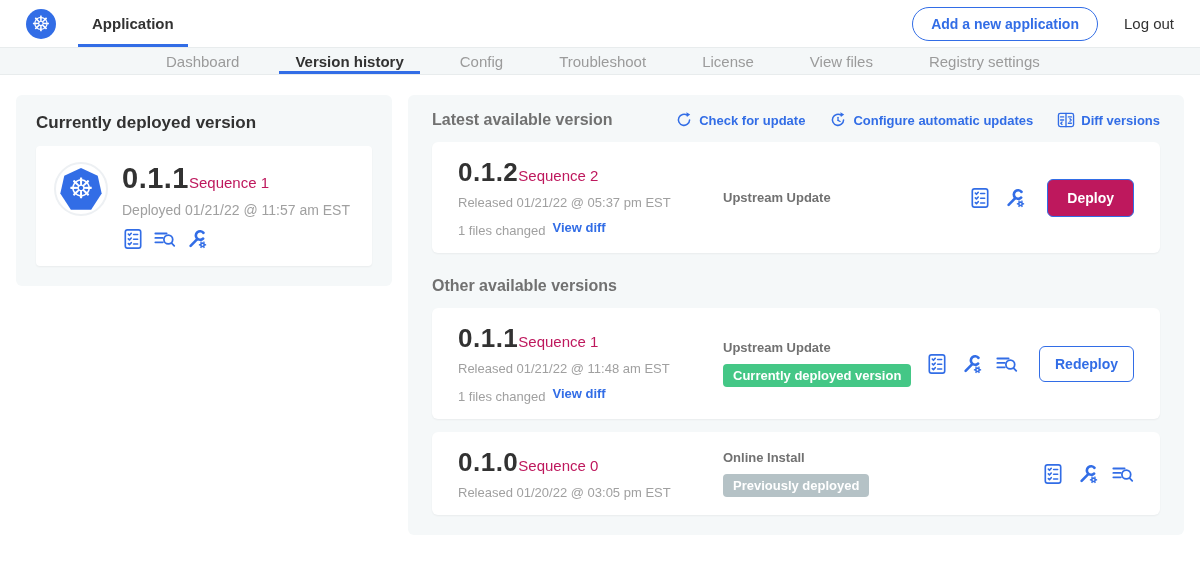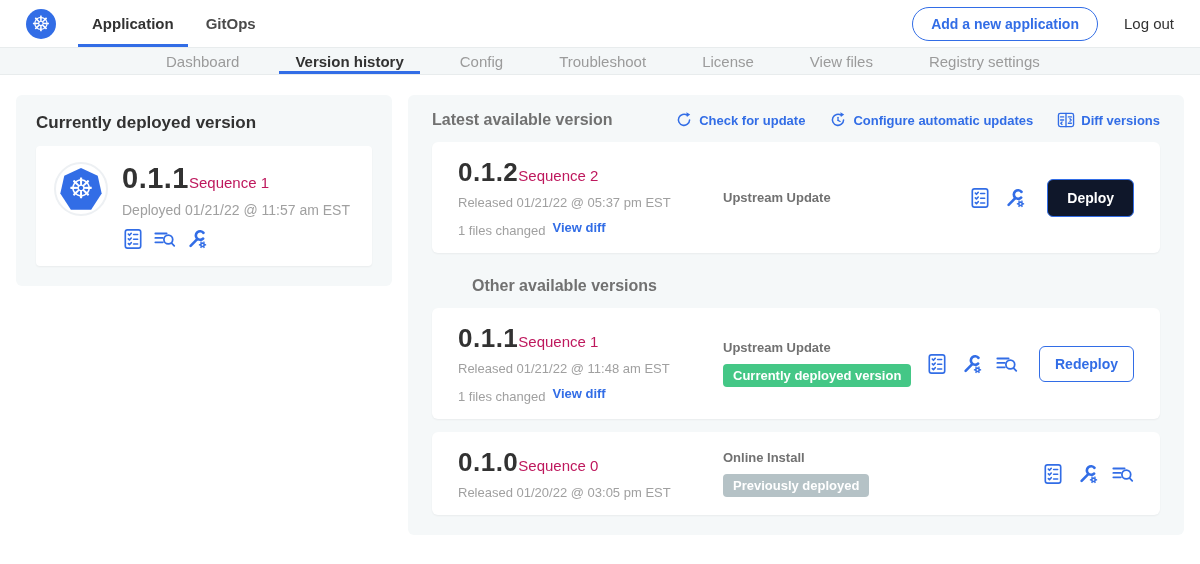--- a/index.html
+++ b/index.html
@@ -49,38 +49,38 @@
   .ic { width:22px; height:22px; color:#326de6; display:block; cursor:pointer; }
 
   
   .versions-panel { flex:1; padding:16px 24px 20px 24px; }
   .panel-header { display:flex; align-items:center; justify-content:space-between; }
   .panel-header h3, .other-header { font-size:16px; font-weight:600; color:#717171; }
   .panel-actions { display:flex; align-items:center; gap:24px; }
   .action-link { display:flex; align-items:center; gap:6px; color:#326de6; font-size:13px;
     font-weight:700; cursor:pointer; }
   .action-link .ic { width:18px; height:18px; }
-  .other-header { margin-top:24px;margin-left:40px; }
+  .other-header { margin-top:24px; }
 
   .version-row { background:#fff; border-radius:6px; box-shadow:0 1px 2px rgba(0,0,0,.05);
     margin-top:13px; padding:15px 26px; display:flex; align-items:center; }
   .version-col { width:265px; flex:0 0 auto; }
   .version-col .muted { margin-top:7px; }
   .files-line { margin-top:6px; font-size:13px; display:flex; gap:7px; align-items:center; }
   .view-diff { color:#326de6; font-weight:700; font-size:13px; cursor:pointer; text-decoration:none; }
   .source-col { flex:1; }
   .source { font-size:13px; font-weight:600; color:#717171; }
   .badge { display:inline-block; margin-top:9px; padding:4px 10px; border-radius:4px;
     color:#fff; font-size:13px; font-weight:700; }
   .badge.green { background:#44c786; }
   .badge.gray { background:#b5c2c6; }
   .actions-col { display:flex; align-items:center; gap:13px; }
   .btn { font-family:"Liberation Sans", sans-serif; font-size:14px; font-weight:700;
     border-radius:6px; cursor:pointer; }
-  .btn.primary { background:#0f172a; color:#fff; border:1px solid #326de6; padding:10px 19px; margin-left:8px; }
+  .btn.primary { background:#be185d; color:#fff; border:1px solid #326de6; padding:10px 19px; margin-left:8px; }
   .btn.outline { background:#fff; color:#326de6; border:1px solid #326de6; padding:9px 15px; margin-left:8px; }
   svg.defs { position:absolute; width:0; height:0; }
 </style>
 </head>
 <body>
 
 <svg class="defs" aria-hidden="true">
   <defs>
     <symbol id="i-preflight" viewBox="0 0 20 20">
       <g fill="none" stroke="currentColor" stroke-width="1.5" stroke-linecap="round" stroke-linejoin="round">
@@ -143,23 +143,20 @@
       </g>
     </symbol>
   </defs>
 </svg>
 
 <header class="topnav">
   <div class="logo-circle">☸</div>
   <nav class="topnav-tabs">
     <div class="topnav-tab active">
       <span>Application</span>
-    </div>
-    <div class="topnav-tab">
-      <span>GitOps</span>
     </div>
   </nav>
   <div class="topnav-right">
     <button class="add-app-btn">Add a new application</button>
     <span class="logout">Log out</span>
   </div>
 </header>
 
 <nav class="subnav">
   <div class="subnav-tab">

